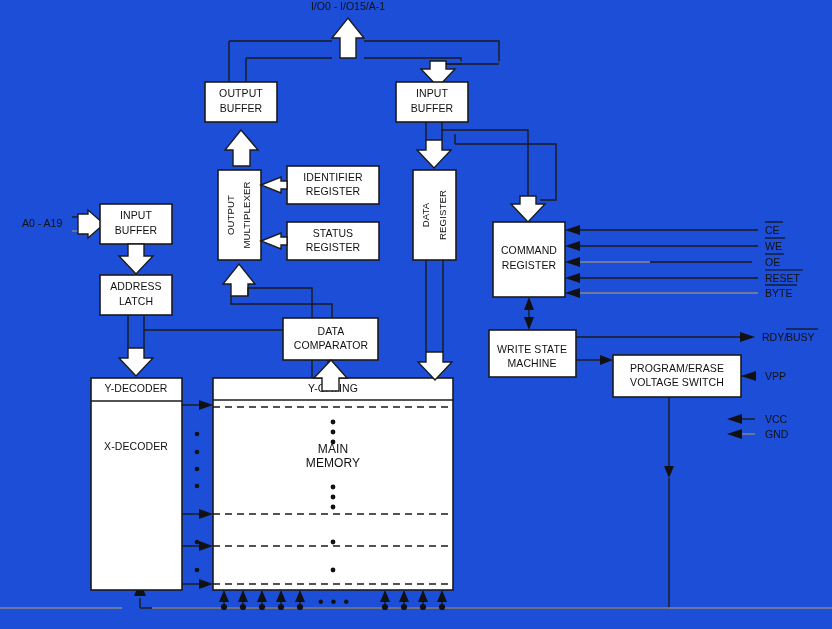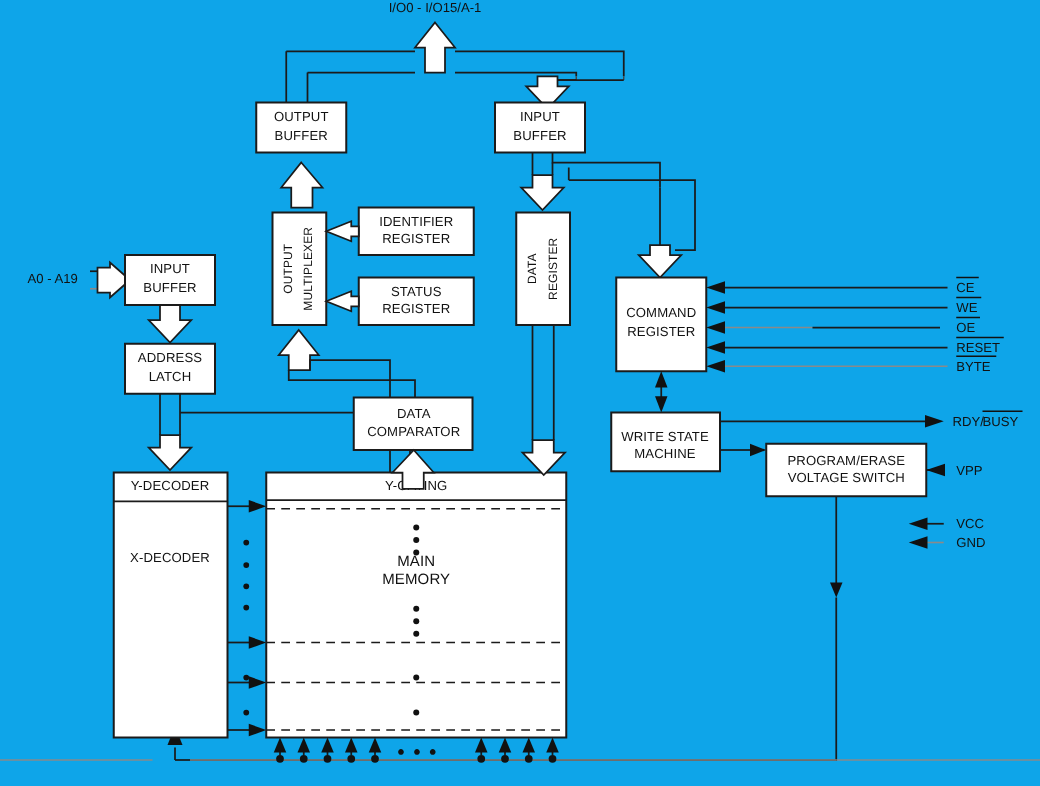--- a/index.html
+++ b/index.html
@@ -8,21 +8,21 @@
     padding: 0;
     background: #ffffff;
   }
   body {
     font-family: "Liberation Sans", sans-serif;
   }
   #diagram-root {
     position: relative;
     width: 832px;
     height: 629px;
-    background: #0ea5e9;
+    background: #1d4ed8;
     overflow: hidden;
   }
   svg.diagram {
     display: block;
     width: 832px;
     height: 629px;
   }
   .blk {
     fill: #ffffff;
     stroke: #1b1b1b;

